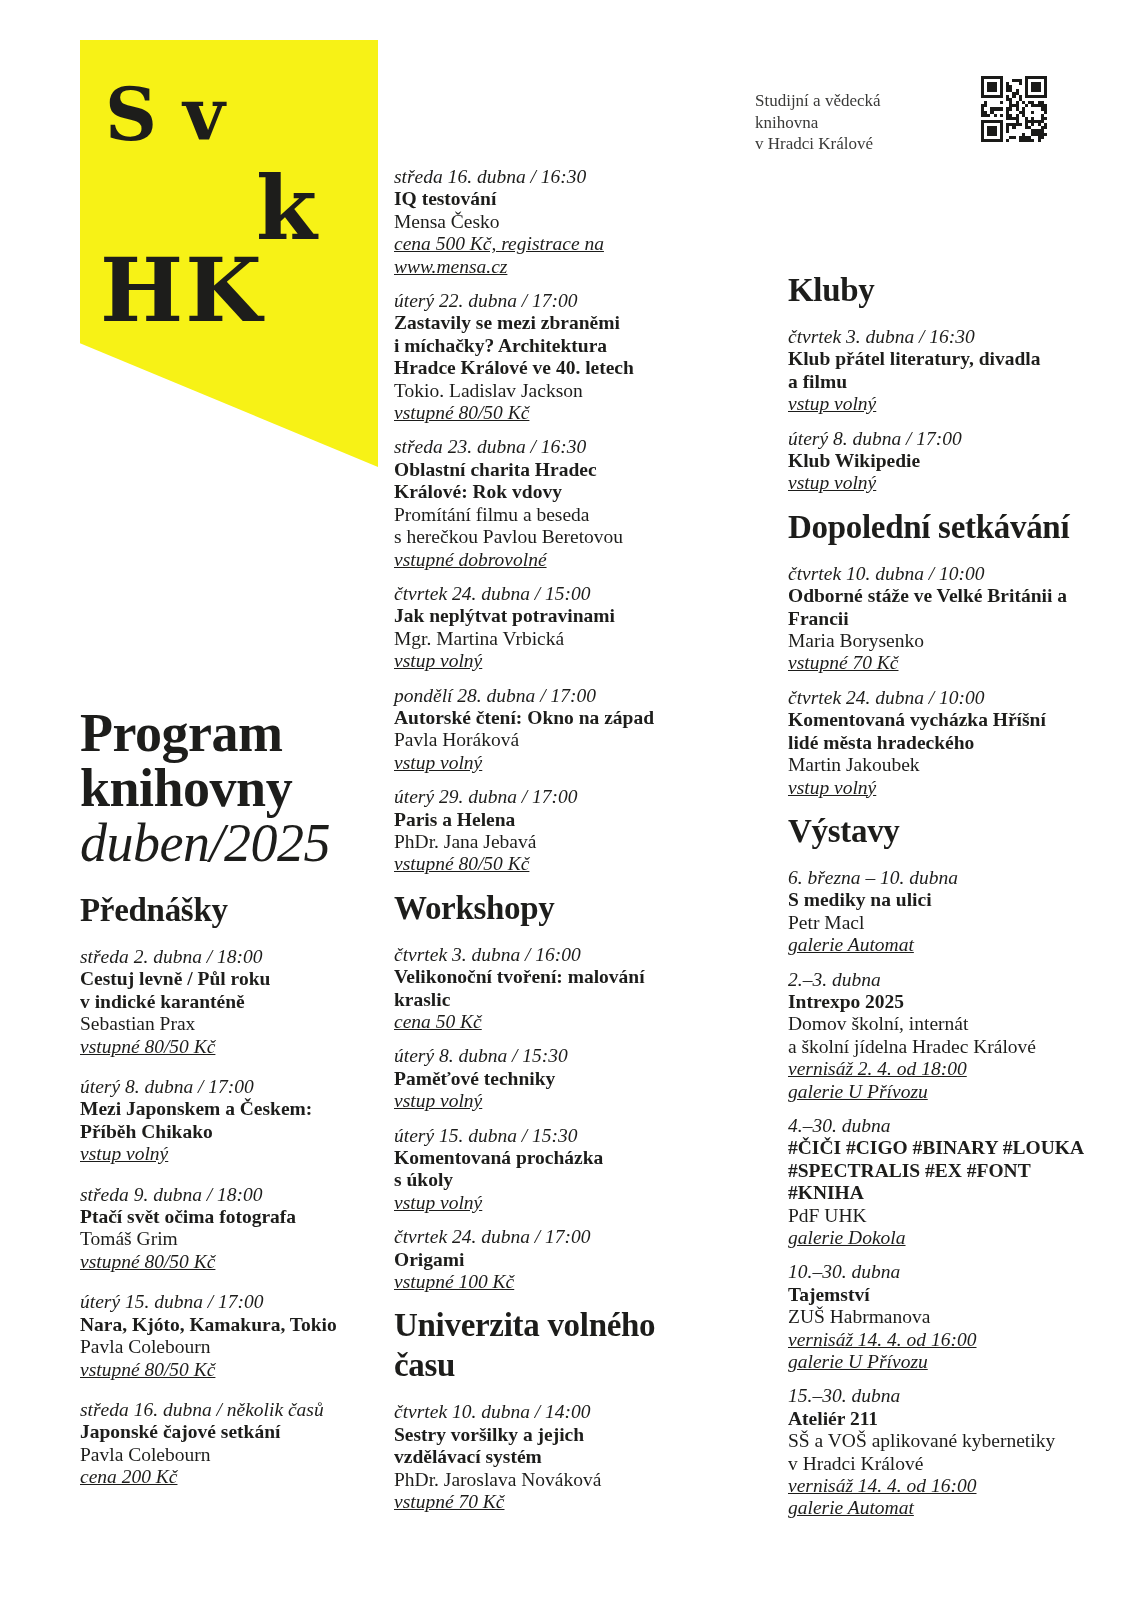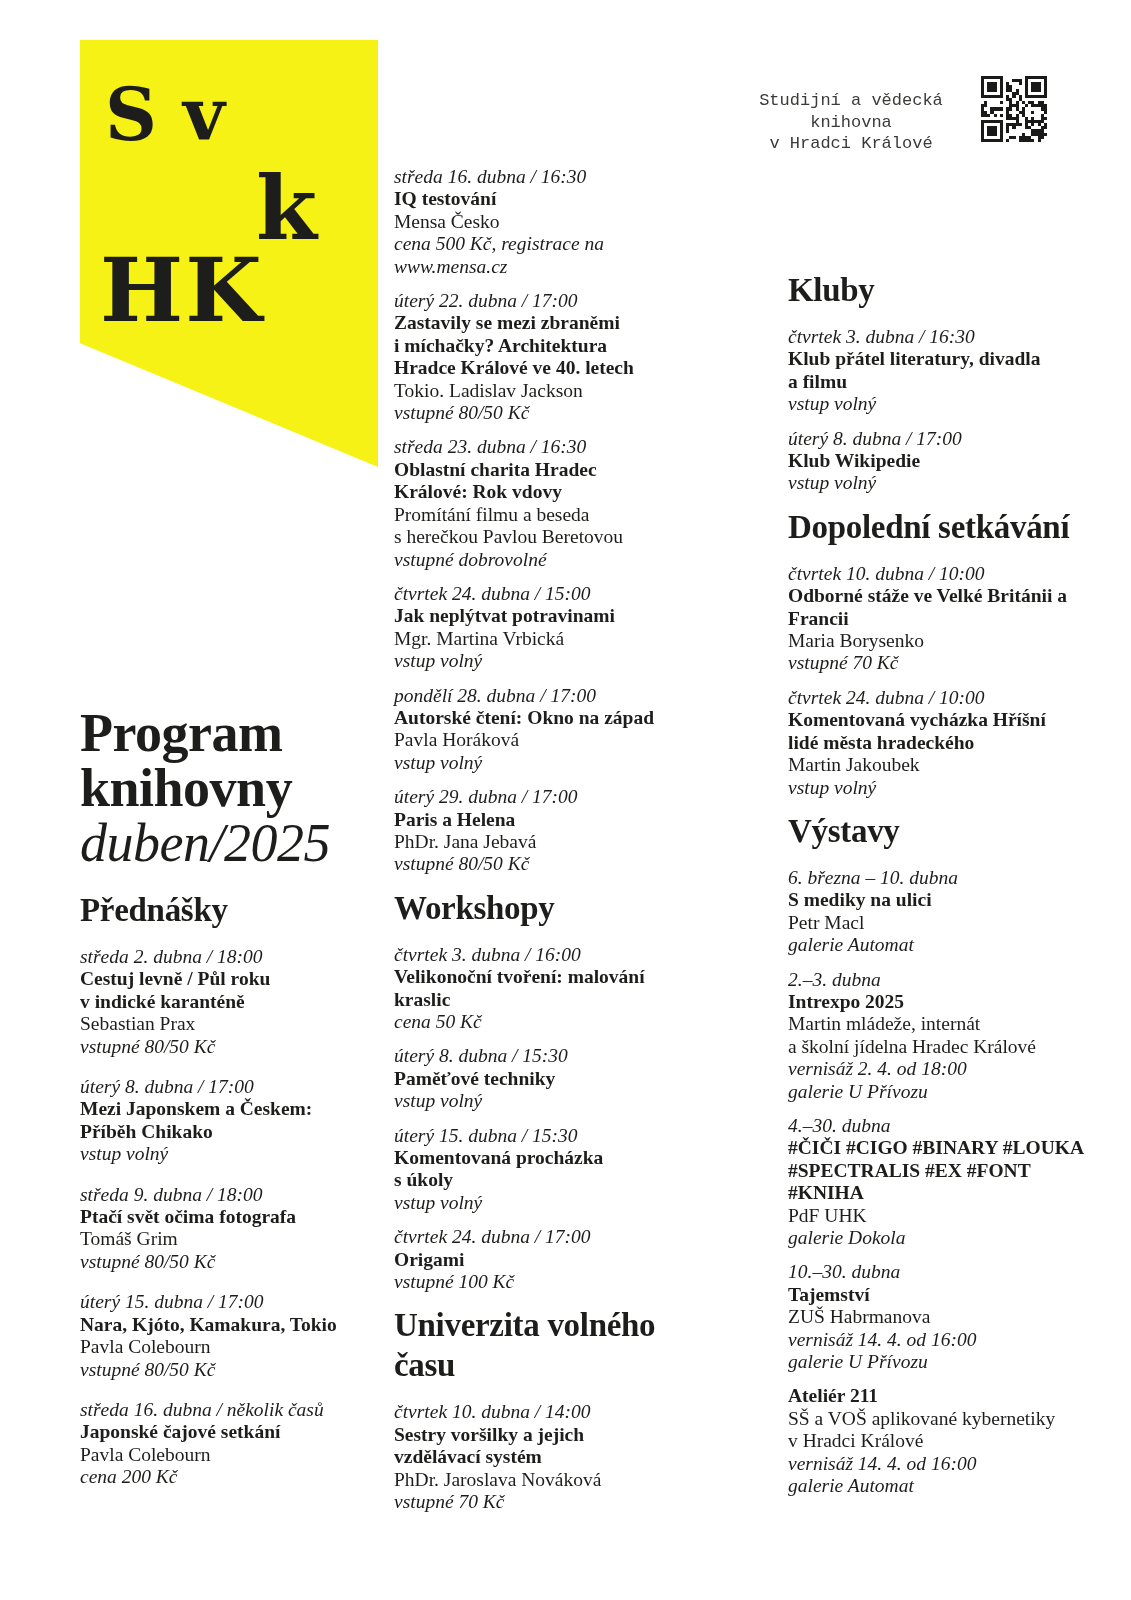--- a/index.html
+++ b/index.html
@@ -23,21 +23,21 @@
     font-family:"DejaVu Serif","Liberation Serif",serif;
     font-weight:700;line-height:1;color:#1d1d1b;
   }
   .logo .l-s {left:25px;top:39px;font-size:72px;}
   .logo .l-v {left:103px;top:39px;font-size:72px;}
   .logo .l-k {left:176px;top:124px;font-size:88px;}
   .logo .l-hk{left:20px;top:206px;font-size:88px;letter-spacing:2px;}
   
   .library-name{
     position:absolute;left:755px;top:90px;width:192px;
-    text-align:center;font-size:17px;line-height:21.5px;color:#3a3a38;font-family:Liberation Mono, monospace;
+    text-align:left;font-size:17px;line-height:21.5px;color:#3a3a38;
   }
   .qr{
     position:absolute;left:981px;top:76px;width:66px;height:66px;
   }
   .qr svg{width:100%;height:100%;display:block;}
   
   .col{position:absolute;}
   .col-left {left:80px; top:706px;width:315px;}
   .col-mid  {left:394px;top:166px;width:315px;}
   .col-right{left:788px;top:270px;width:330px;}
@@ -55,21 +55,21 @@
   .col > .section-header:first-child{margin-top:0;}
   .col-left .section-header{margin-top:19px;}
   
   .event{margin-bottom:12px;}
   .col-left .event{margin-bottom:18px;}
   .line{
     font-size:19.5px;line-height:22.4px;white-space:nowrap;
   }
   .line.date{font-style:italic;}
   .line.title{font-weight:700;}
-  .line.note{font-style:italic;}
+  .line.note{font-style:italic;text-decoration:underline;}
 </style>
 </head>
 <body>
 
 <div class="page">
 
   <div class="logo" id="logo-block" style="background: rgb(247, 242, 22);">
     <span class="l-s">S</span>
     <span class="l-v">v</span>
     <span class="l-k">k</span>
@@ -379,41 +379,42 @@
       </div>
       <div class="event">
         <div class="line date">6. března – 10. dubna</div>
         <div class="line title">S mediky na ulici</div>
         <div class="line meta">Petr Macl</div>
         <div class="line note">galerie Automat</div>
       </div>
       <div class="event">
         <div class="line date">2.–3. dubna</div>
         <div class="line title">Intrexpo 2025</div>
-        <div class="line meta">Martin mládeže, internát</div>
+        <div class="line meta">Domov školní, internát</div>
         <div class="line meta">a školní jídelna Hradec Králové</div>
         <div class="line note">vernisáž 2. 4. od 18:00</div>
         <div class="line note">galerie U Přívozu</div>
       </div>
       <div class="event">
         <div class="line date">4.–30. dubna</div>
         <div class="line title">#ČIČI #CIGO #BINARY #LOUKA</div>
         <div class="line title">#SPECTRALIS #EX #FONT</div>
         <div class="line title">#KNIHA</div>
         <div class="line meta">PdF UHK</div>
         <div class="line note">galerie Dokola</div>
       </div>
       <div class="event">
         <div class="line date">10.–30. dubna</div>
         <div class="line title">Tajemství</div>
         <div class="line meta">ZUŠ Habrmanova</div>
         <div class="line note">vernisáž 14. 4. od 16:00</div>
         <div class="line note">galerie U Přívozu</div>
       </div>
       <div class="event">
+        <div class="line date">15.–30. dubna</div>
         <div class="line title">Ateliér 211</div>
         <div class="line meta">SŠ a VOŠ aplikované kybernetiky</div>
         <div class="line meta">v Hradci Králové</div>
         <div class="line note">vernisáž 14. 4. od 16:00</div>
         <div class="line note">galerie Automat</div>
       </div>
     </div>
 
 </div>
 

